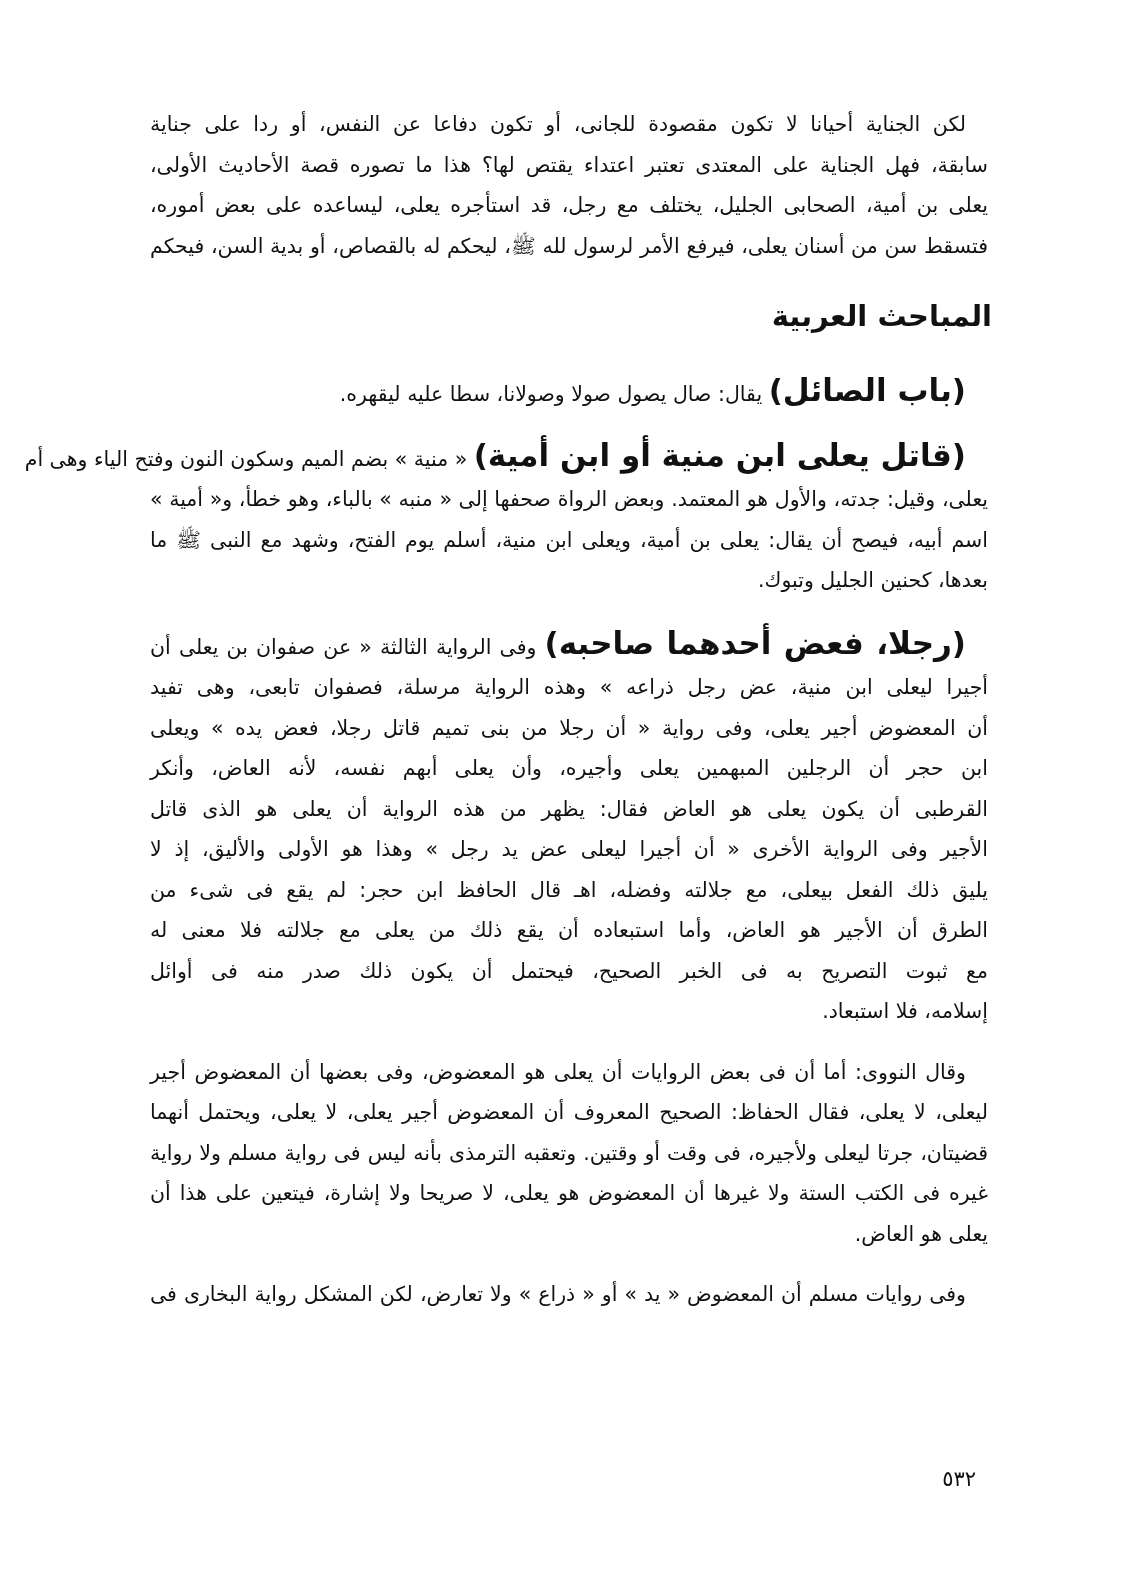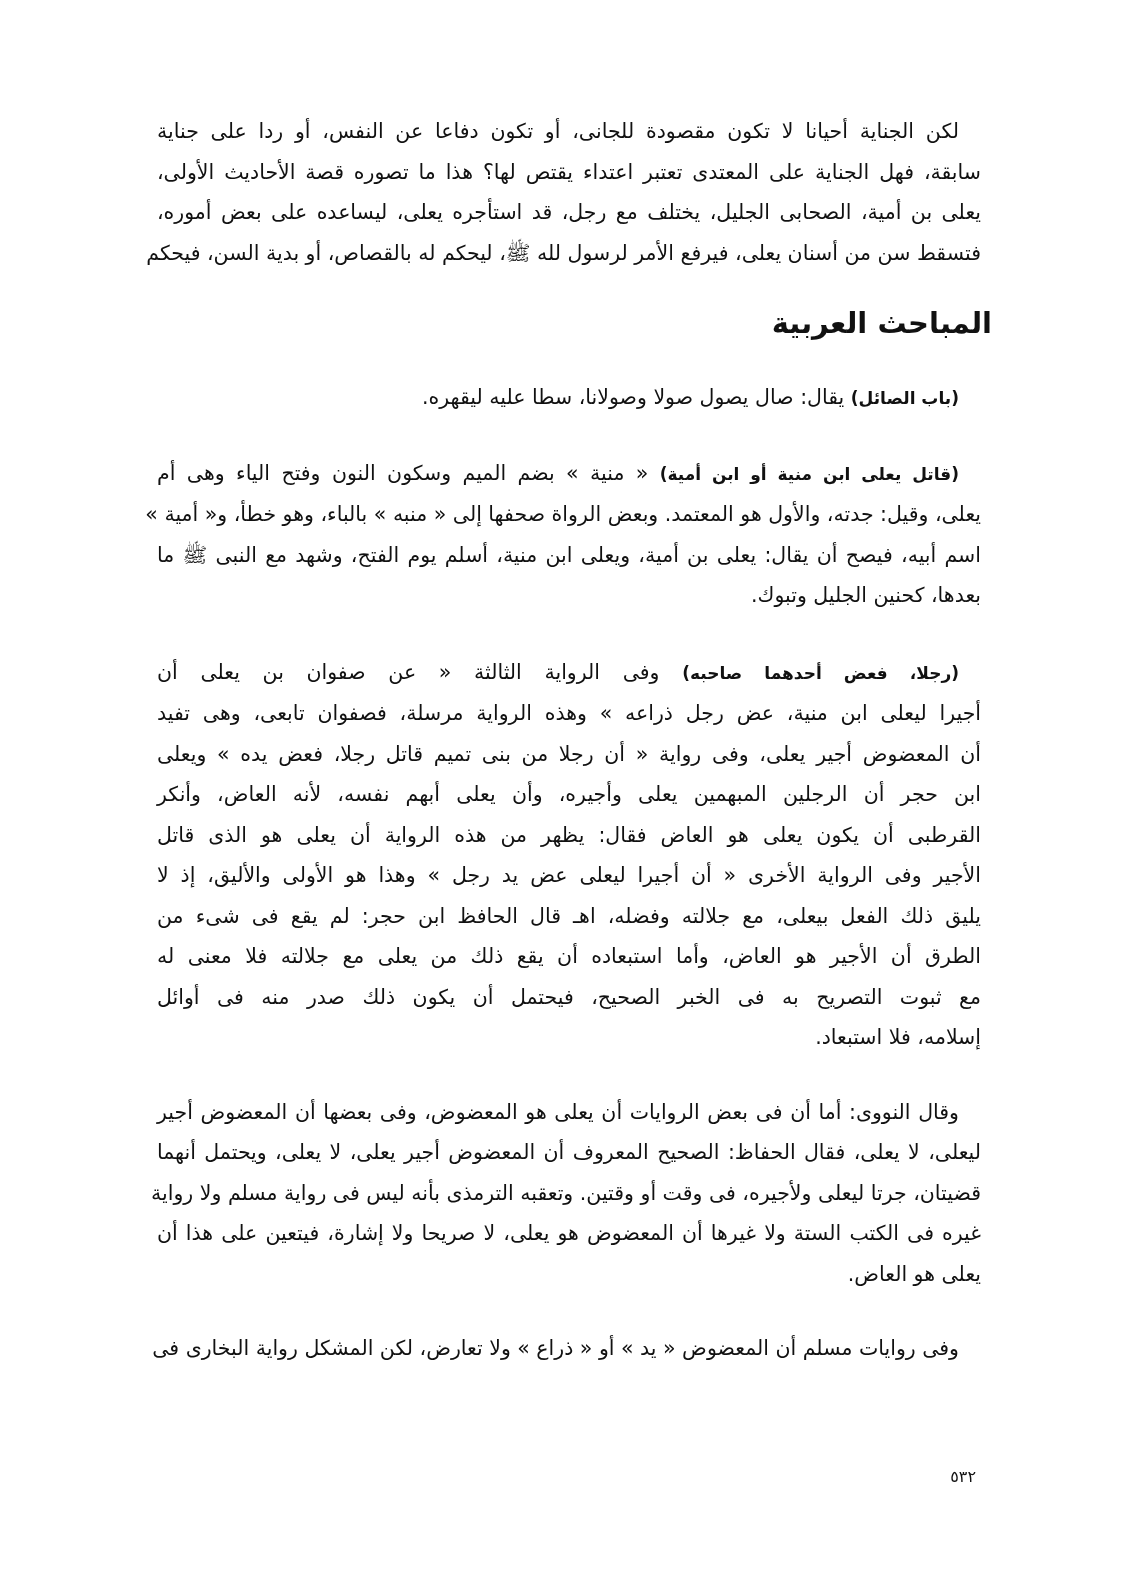--- a/index.html
+++ b/index.html
@@ -20,21 +20,21 @@
       left: 146px;
       top: 100px;
       width: 846px;
       direction: rtl;
       text-align: justify;
       text-align-last: right;
     }
     .para {
       font-size: 20.5px;
       line-height: 40.5px;
-      margin: 11px;
+      margin: 4px;
     }
     .para .line {
       display: block;
       text-align: justify;
       text-align-last: justify;
       white-space: nowrap;
     }
     .para .line.last {
       text-align-last: right;
     }
@@ -45,27 +45,27 @@
       font-size: 29px;
       font-weight: bold;
       margin: 0;
       height: 60px;
       line-height: 60px;
       margin-top: 20px;
       margin-bottom: 24px;
     }
     .term {
       font-weight: bold;
-      font-size: 17px;
+      font-size: 31px;
     }
     .page-number {
       position: absolute;
       right: 160px;
       top: 1467px;
-      font-size: 16px;
+      font-size: 21px;
       direction: rtl;
     }
   </style>
 </head>
 <body>
 
 <div class="page">
 
   <p class="para">
     <span class="line" style="padding-right:22px;">لكن الجناية أحيانا لا تكون مقصودة للجانى، أو تكون دفاعا عن النفس، أو ردا على جناية</span>

